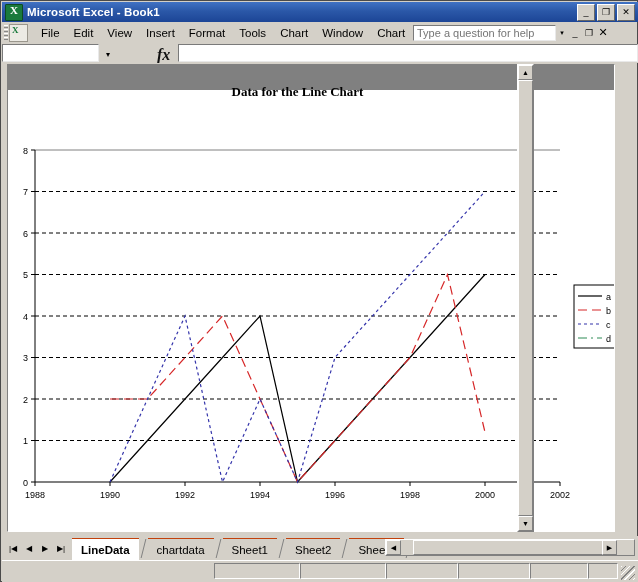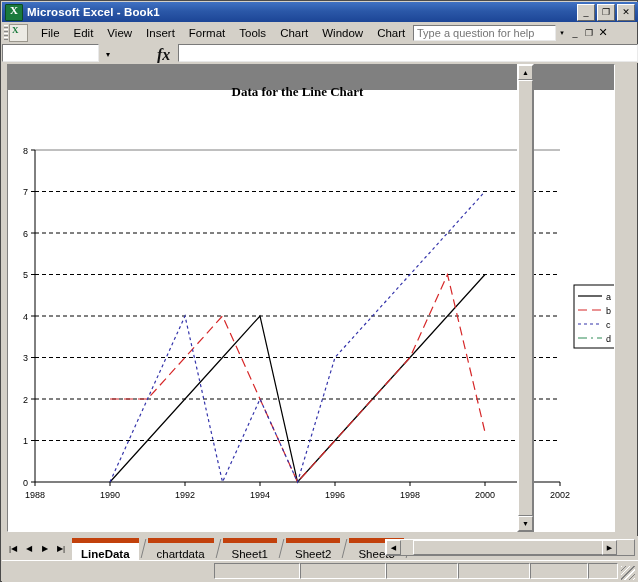--- a/index.html
+++ b/index.html
@@ -77,21 +77,21 @@
   .vsb-thumb{position:absolute;left:0;top:15px;width:15px;height:436px;background:#d4d0c8;
     border:1px solid;border-color:#fff #808080 #808080 #fff;box-sizing:border-box;}
 
   
   .tabbar{position:absolute;left:1px;top:535px;width:636px;height:24px;background:#d4d0c8;}
   .navbtns{position:absolute;left:3px;top:4px;display:flex;gap:0px;}
   .navbtn{width:16px;height:16px;background:#d4d0c8;display:flex;align-items:center;
     justify-content:center;font-size:8px;color:#000;}
   .tabs{position:absolute;left:70px;top:2px;display:flex;align-items:flex-start;}
   .tab{position:relative;height:20px;padding:2px 9px 0 9px;font-size:11.5px;color:#000;
-    background:#d4d0c8;border-top:5px solid #c2410c;line-height:18px;white-space:nowrap;}
+    background:#d4d0c8;border-top:1px solid #c2410c;line-height:18px;white-space:nowrap;}
   .tab.active{background:#fff;font-weight:bold;}
   .tabsep{width:9px;height:20px;position:relative;}
   .tabsep:after{content:"";position:absolute;left:4px;top:1px;width:1px;height:19px;
     background:#808080;transform:skewX(-14deg);}
   .hsb{position:absolute;left:383px;top:3px;width:250px;height:17px;background:#d4d0c8;
     border:1px solid;border-color:#fff #808080 #808080 #fff;box-sizing:border-box;}
   .hsb-left{position:absolute;left:0;top:0;width:15px;height:15px;background:#d4d0c8;
     border:1px solid;border-color:#fff #808080 #808080 #fff;box-sizing:border-box;
     display:flex;align-items:center;justify-content:center;font-size:7px;}
   .hsb-right{position:absolute;right:17px;top:0;width:15px;height:15px;background:#d4d0c8;

